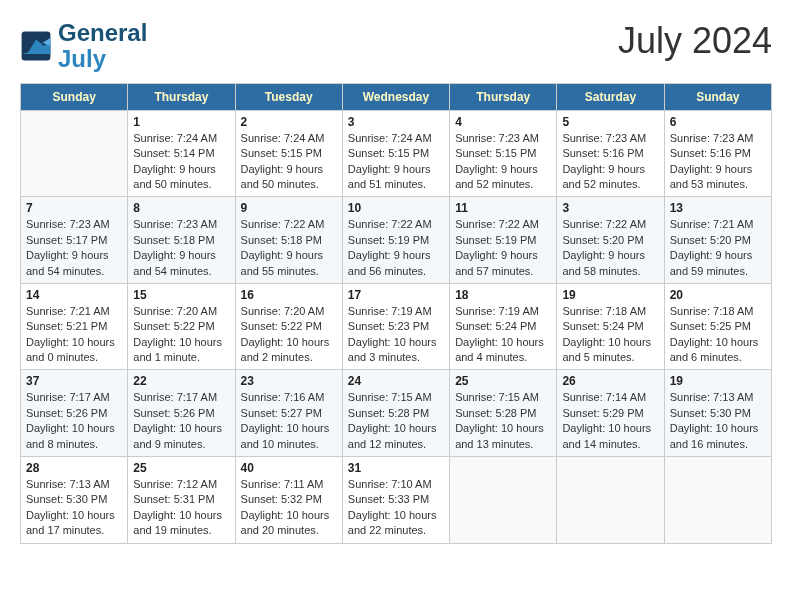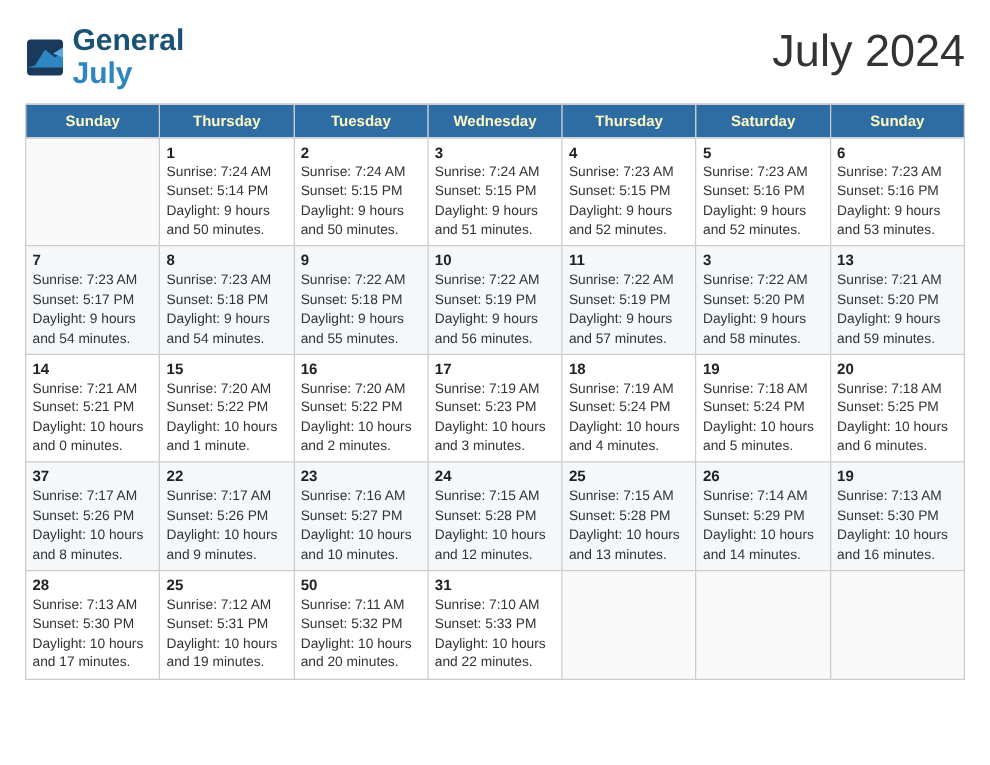--- a/index.html
+++ b/index.html
@@ -236,21 +236,21 @@
       <tr>
         <td>
           <div class="day-num">28</div>
           <div class="day-detail">Sunrise: 7:13 AM<br>Sunset: 5:30 PM<br>Daylight: 10 hours and 17 minutes.</div>
         </td>
         <td>
           <div class="day-num">25</div>
           <div class="day-detail">Sunrise: 7:12 AM<br>Sunset: 5:31 PM<br>Daylight: 10 hours and 19 minutes.</div>
         </td>
         <td>
-          <div class="day-num">50</div>
+          <div class="day-num">40</div>
           <div class="day-detail">Sunrise: 7:11 AM<br>Sunset: 5:32 PM<br>Daylight: 10 hours and 20 minutes.</div>
         </td>
         <td>
           <div class="day-num">31</div>
           <div class="day-detail">Sunrise: 7:10 AM<br>Sunset: 5:33 PM<br>Daylight: 10 hours and 22 minutes.</div>
         </td>
         <td class="empty-cell"></td>
         <td class="empty-cell"></td>
         <td class="empty-cell"></td>
       </tr>

